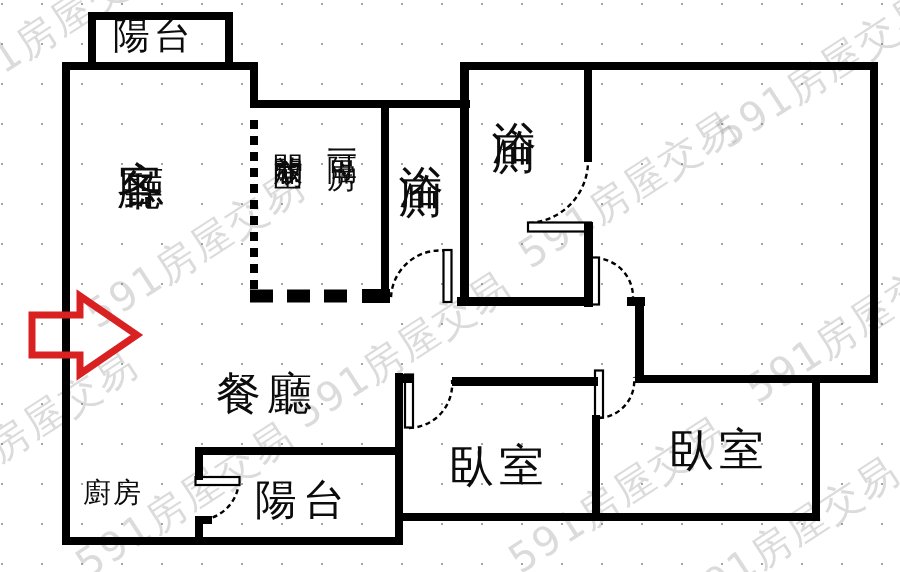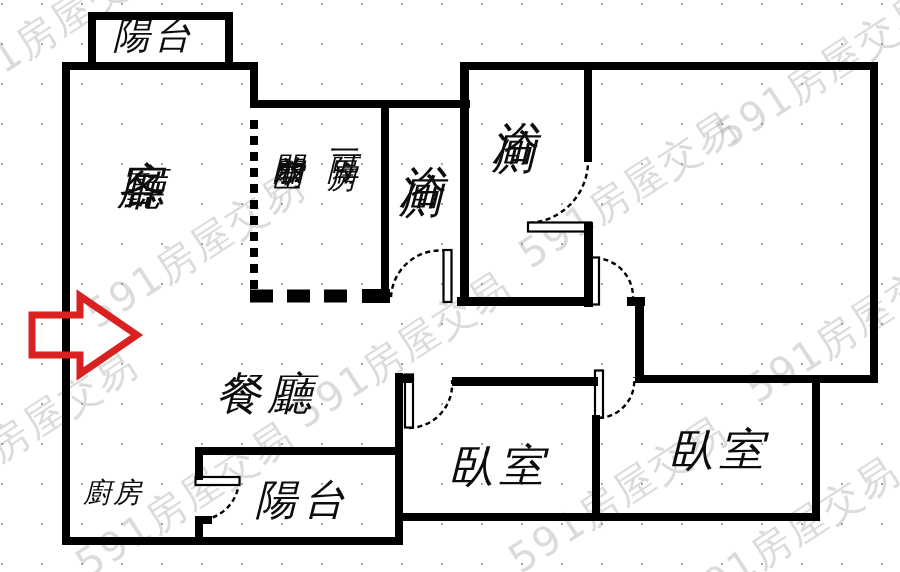--- a/index.html
+++ b/index.html
@@ -8,21 +8,21 @@
     background-image:radial-gradient(#a3a3a3 1.4px, rgba(0,0,0,0) 1.5px);
     background-size:40px 40px;background-position:22px 24px;
     font-family:"DejaVu Serif","Liberation Serif",serif;
   }
   .wm{
     position:absolute;white-space:nowrap;font-family:"DejaVu Sans","Liberation Sans",sans-serif;
     font-size:40px;color:#8a8a8a;opacity:.30;transform:translate(-50%,-50%) rotate(-33deg);
     z-index:1;pointer-events:none;letter-spacing:2px;
   }
   svg.plan{position:absolute;left:0;top:0;z-index:2;}
-  .lbl{position:absolute;z-index:3;color:#0c0c0c;line-height:1.0;white-space:nowrap;font-style:italic;}
+  .lbl{position:absolute;z-index:3;color:#0c0c0c;line-height:1.0;white-space:nowrap;}
   .v{writing-mode:vertical-rl;text-orientation:upright;}
 </style>
 </head>
 <body>
 
 <div id="canvas">
 
   <div class="wm" style="left:55px;top:25px">591房屋交易</div>
   <div class="wm" style="left:825px;top:70px">591房屋交易</div>
   <div class="wm" style="left:628px;top:190px">591房屋交易</div>

